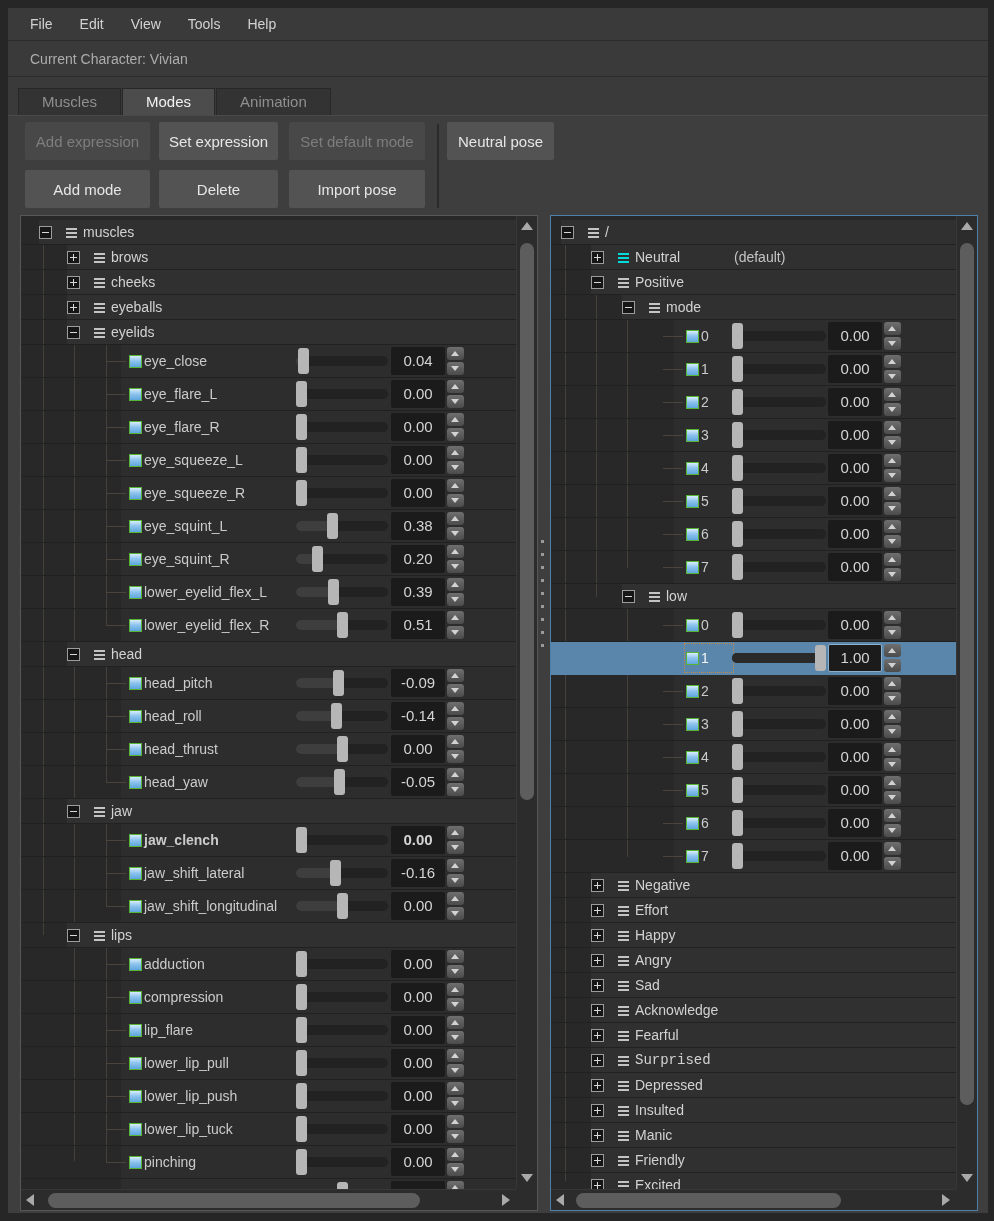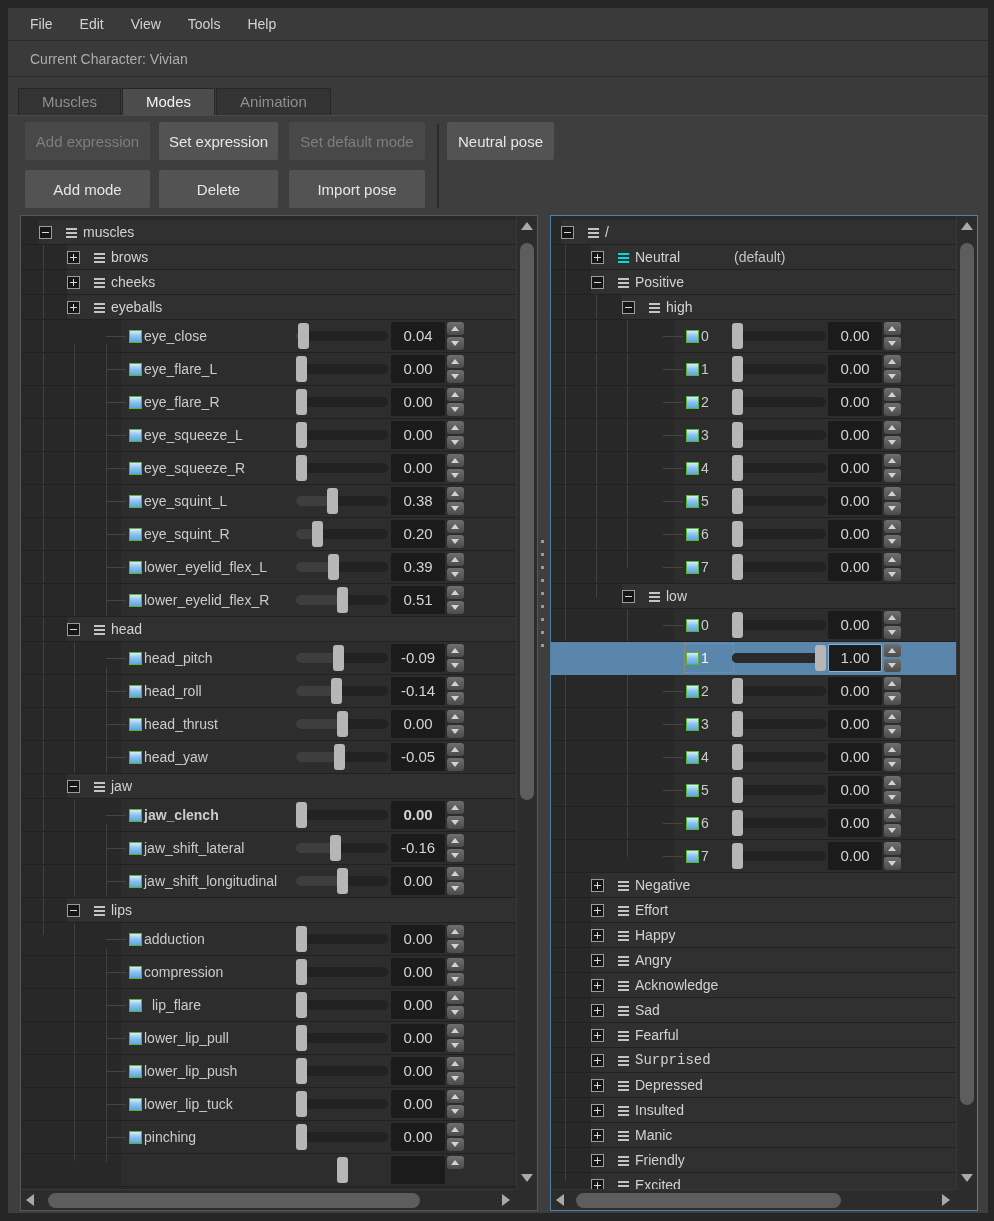--- a/index.html
+++ b/index.html
@@ -130,20 +130,25 @@
       <div class="trow" style="height: 25px; background: linear-gradient(90deg, transparent 46px, rgb(48, 48, 48) 46px); box-shadow: rgb(33, 33, 33) 0px -1px 0px inset;">
         <div class="exp plus" style="left: 46px;"></div>
         <div class="burger" style="left: 73px;"></div>
         <div class="glabel" style="left: 90px;">cheeks</div>
       </div>
       <div class="trow" style="height: 25px; background: linear-gradient(90deg, transparent 46px, rgb(48, 48, 48) 46px); box-shadow: rgb(33, 33, 33) 0px -1px 0px inset;">
         <div class="exp plus" style="left: 46px;"></div>
         <div class="burger" style="left: 73px;"></div>
         <div class="glabel" style="left: 90px;">eyeballs</div>
       </div>
+      <div class="trow" style="height: 25px; background: linear-gradient(90deg, transparent 46px, rgb(48, 48, 48) 46px); box-shadow: rgb(33, 33, 33) 0px -1px 0px inset;">
+        <div class="exp" style="left: 46px;"></div>
+        <div class="burger" style="left: 73px;"></div>
+        <div class="glabel" style="left: 90px;">eyelids</div>
+      </div>
       <div class="trow" style="height: 33px; background: linear-gradient(90deg, transparent 100px, rgb(45, 45, 45) 100px); box-shadow: rgb(33, 33, 33) 0px -1px 0px inset;">
         <div class="tick" style="left: 85px; width: 20px;"></div>
         <div class="cb" style="left: 108px;"></div>
         <div class="llabel" style="left: 123px;">eye_close</div>
         <div class="slider" style="left: 275px; width: 92px;">
           <div class="strack"></div>
           <div class="sfill" style="width: 8.43px;"></div>
           <div class="shandle" style="left: 2.43px;"></div>
         </div>
         <div class="spin" style="left: 370px; width: 54px;">0.04</div>
@@ -418,21 +423,21 @@
         </div>
         <div class="spin" style="left: 370px; width: 54px;">0.00</div>
         <div class="spinarrows" style="left: 426px;">
           <div class="sar up"></div>
           <div class="sar dn"></div>
         </div>
       </div>
       <div class="trow" style="height: 33px; background: linear-gradient(90deg, transparent 100px, rgb(45, 45, 45) 100px); box-shadow: rgb(33, 33, 33) 0px -1px 0px inset;">
         <div class="tick" style="left: 85px; width: 20px;"></div>
         <div class="cb" style="left: 108px;"></div>
-        <div class="llabel" style="left: 123px; margin-left: 8px;">lip_flare</div>
+        <div class="llabel" style="left: 123px;">lip_flare</div>
         <div class="slider" style="left: 275px; width: 92px;">
           <div class="strack"></div>
           <div class="sfill" style="width: 6px;"></div>
           <div class="shandle" style="left: 0px;"></div>
         </div>
         <div class="spin" style="left: 370px; width: 54px;">0.00</div>
         <div class="spinarrows" style="left: 426px;">
           <div class="sar up"></div>
           <div class="sar dn"></div>
         </div>
@@ -541,21 +546,21 @@
         <div class="suffix" style="left: 183px;">(default)</div>
       </div>
       <div class="trow" style="height: 25px; background: linear-gradient(90deg, transparent 40px, rgb(48, 48, 48) 40px); box-shadow: rgb(33, 33, 33) 0px -1px 0px inset;">
         <div class="exp" style="left: 40px;"></div>
         <div class="burger" style="left: 67px;"></div>
         <div class="glabel" style="left: 84px;">Positive</div>
       </div>
       <div class="trow" style="height: 25px; background: linear-gradient(90deg, transparent 71px, rgb(48, 48, 48) 71px); box-shadow: rgb(33, 33, 33) 0px -1px 0px inset;">
         <div class="exp" style="left: 71px;"></div>
         <div class="burger" style="left: 98px;"></div>
-        <div class="glabel" style="left: 115px;">high</div>
+        <div class="glabel" style="left: 115px;">mode</div>
       </div>
       <div class="trow" style="height: 33px; background: linear-gradient(90deg, transparent 123px, rgb(45, 45, 45) 123px); box-shadow: rgb(33, 33, 33) 0px -1px 0px inset;">
         <div class="tick" style="left: 112px; width: 20px;"></div>
         <div class="cb" style="left: 135px;"></div>
         <div class="llabel" style="left: 150px;">0</div>
         <div class="slider" style="left: 181px; width: 94px;">
           <div class="strack"></div>
           <div class="sfill" style="width: 6px;"></div>
           <div class="shandle" style="left: 0px;"></div>
         </div>
@@ -811,26 +816,26 @@
         <div class="glabel" style="left: 84px;">Happy</div>
       </div>
       <div class="trow" style="height: 25px; background: linear-gradient(90deg, transparent 40px, rgb(48, 48, 48) 40px); box-shadow: rgb(33, 33, 33) 0px -1px 0px inset;">
         <div class="exp plus" style="left: 40px;"></div>
         <div class="burger" style="left: 67px;"></div>
         <div class="glabel" style="left: 84px;">Angry</div>
       </div>
       <div class="trow" style="height: 25px; background: linear-gradient(90deg, transparent 40px, rgb(48, 48, 48) 40px); box-shadow: rgb(33, 33, 33) 0px -1px 0px inset;">
         <div class="exp plus" style="left: 40px;"></div>
         <div class="burger" style="left: 67px;"></div>
+        <div class="glabel" style="left: 84px;">Sad</div>
+      </div>
+      <div class="trow" style="height: 25px; background: linear-gradient(90deg, transparent 40px, rgb(48, 48, 48) 40px); box-shadow: rgb(33, 33, 33) 0px -1px 0px inset;">
+        <div class="exp plus" style="left: 40px;"></div>
+        <div class="burger" style="left: 67px;"></div>
         <div class="glabel" style="left: 84px;">Acknowledge</div>
-      </div>
-      <div class="trow" style="height: 25px; background: linear-gradient(90deg, transparent 40px, rgb(48, 48, 48) 40px); box-shadow: rgb(33, 33, 33) 0px -1px 0px inset;">
-        <div class="exp plus" style="left: 40px;"></div>
-        <div class="burger" style="left: 67px;"></div>
-        <div class="glabel" style="left: 84px;">Sad</div>
       </div>
       <div class="trow" style="height: 25px; background: linear-gradient(90deg, transparent 40px, rgb(48, 48, 48) 40px); box-shadow: rgb(33, 33, 33) 0px -1px 0px inset;">
         <div class="exp plus" style="left: 40px;"></div>
         <div class="burger" style="left: 67px;"></div>
         <div class="glabel" style="left: 84px;">Fearful</div>
       </div>
       <div class="trow" style="height: 25px; background: linear-gradient(90deg, transparent 40px, rgb(48, 48, 48) 40px); box-shadow: rgb(33, 33, 33) 0px -1px 0px inset; font-family: Liberation Mono, monospace;">
         <div class="exp plus" style="left: 40px;"></div>
         <div class="burger" style="left: 67px;"></div>
         <div class="glabel" style="left: 84px;">Surprised</div>

